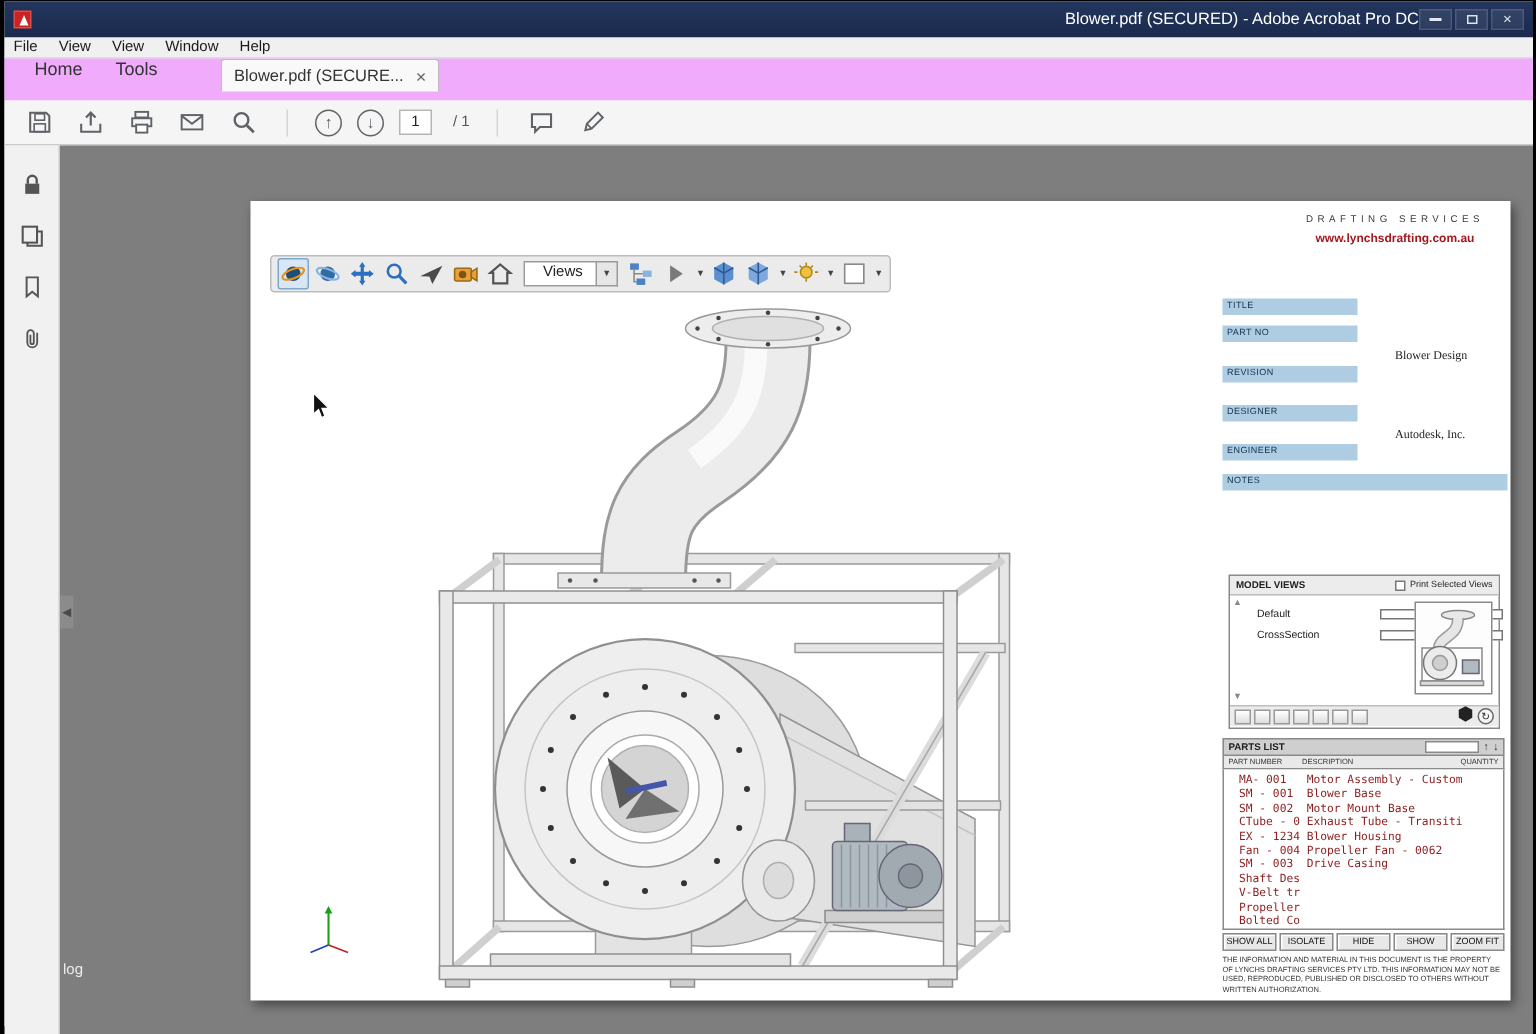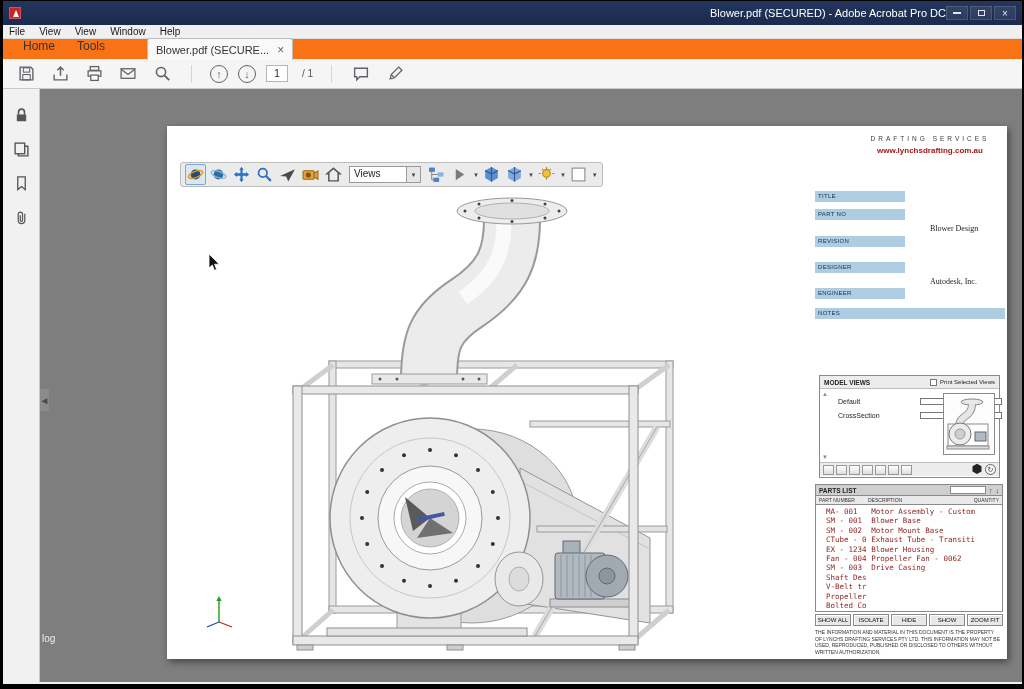--- a/index.html
+++ b/index.html
@@ -15,21 +15,21 @@
   .winbtns { display:flex; gap:2px; }
   .winbtn { width:22px; height:14px; display:flex; align-items:center; justify-content:center; color:#dfe6f2; font-size:10px; background:#ffffff14; border:1px solid #ffffff22; }
   .winbtn .sq { width:7px; height:6px; border:1px solid #dfe6f2; }
   .winbtn .mn { width:8px; height:2px; background:#dfe6f2; }
 
   
   .menubar { height:14px; background:#f0f0f0; border-bottom:1px solid #dcdcdc; display:flex; align-items:center; padding-left:6px; gap:14px; }
   .menubar span { font-size:10px; color:#1a1a1a; }
 
   
-  .tabbar { height:20px; background:#f97316; display:flex; align-items:center; padding-left:12px; }
+  .tabbar { height:28px; background:#f0abfc; display:flex; align-items:flex-start; padding-left:12px; }
   .navtab { font-size:12px; color:#333; padding:0 14px 7px 8px; }
   .doctab { background:#f9f9f9; border:1px solid #bdbdbd; border-bottom:none; border-radius:3px 3px 0 0; height:22px; display:flex; align-items:center; gap:8px; padding:0 8px; margin-left:28px; }
   .doctab .dlabel { font-size:11px; color:#333; }
   .doctab .x { font-size:12px; color:#666; cursor:default; }
 
   
   .toolbar { height:30px; background:#f5f5f5; border-bottom:1px solid #c9c9c9; display:flex; align-items:center; padding-left:12px; gap:12px; }
   .tbi { width:22px; height:22px; display:flex; align-items:center; justify-content:center; }
   .tbi svg { display:block; }
   .tbgroup { display:flex; align-items:center; gap:10px; }
@@ -47,21 +47,21 @@
   .watermark { position:absolute; left:2px; top:544px; color:rgba(255,255,255,.85); font-size:10px; }
 
   
   .page { position:absolute; left:127px; top:37px; width:840px; height:533px; background:#fff; box-shadow:2px 3px 7px rgba(0,0,0,.45); }
 
   
   .tb3d { position:absolute; left:13px; top:36px; height:25px; background:#ebebeb; border:1px solid #bcbcbc; border-radius:3px; display:flex; align-items:center; padding:0 4px; gap:2px; }
   .t3i { width:21px; height:21px; display:flex; align-items:center; justify-content:center; border-radius:2px; }
   .t3i.sel { background:#d8e7f6; border:1px solid #7fa7cc; }
   .views { display:flex; align-items:center; margin:0 3px; }
-  .views .vbox { width:58px; height:17px; background:#fff; border:1px solid #9a9a9a; font-size:10px; color:#222; padding:1px 4px; }
+  .views .vbox { width:49px; height:17px; background:#fff; border:1px solid #9a9a9a; font-size:10px; color:#222; padding:1px 12px; }
   .views .varrow { width:14px; height:17px; border:1px solid #9a9a9a; border-left:none; background:#e6e6e6; font-size:6px; color:#444; display:flex; align-items:center; justify-content:center; }
   .mini-arrow { font-size:6px; color:#444; margin-left:1px; }
 
   
   .brand { position:absolute; left:688px; top:8px; width:150px; text-align:center; }
   .brand .bname { font-family:"DejaVu Serif", serif; font-size:24px; color:#a4181d; line-height:1.05; }
   .brand .bsub { font-size:6.5px; letter-spacing:3px; color:#3c3c3c; margin-top:1px; }
   .brand .burl { font-size:8px; font-weight:bold; color:#a4181d; margin-top:4px; }
   .frow { position:absolute; left:648px; width:190px; height:11px; }
   .flabel { position:absolute; left:0; top:0; width:90px; height:11px; background:#aecde3; font-size:6px; color:#12314d; padding:2px 0 0 3px; letter-spacing:.3px; }

